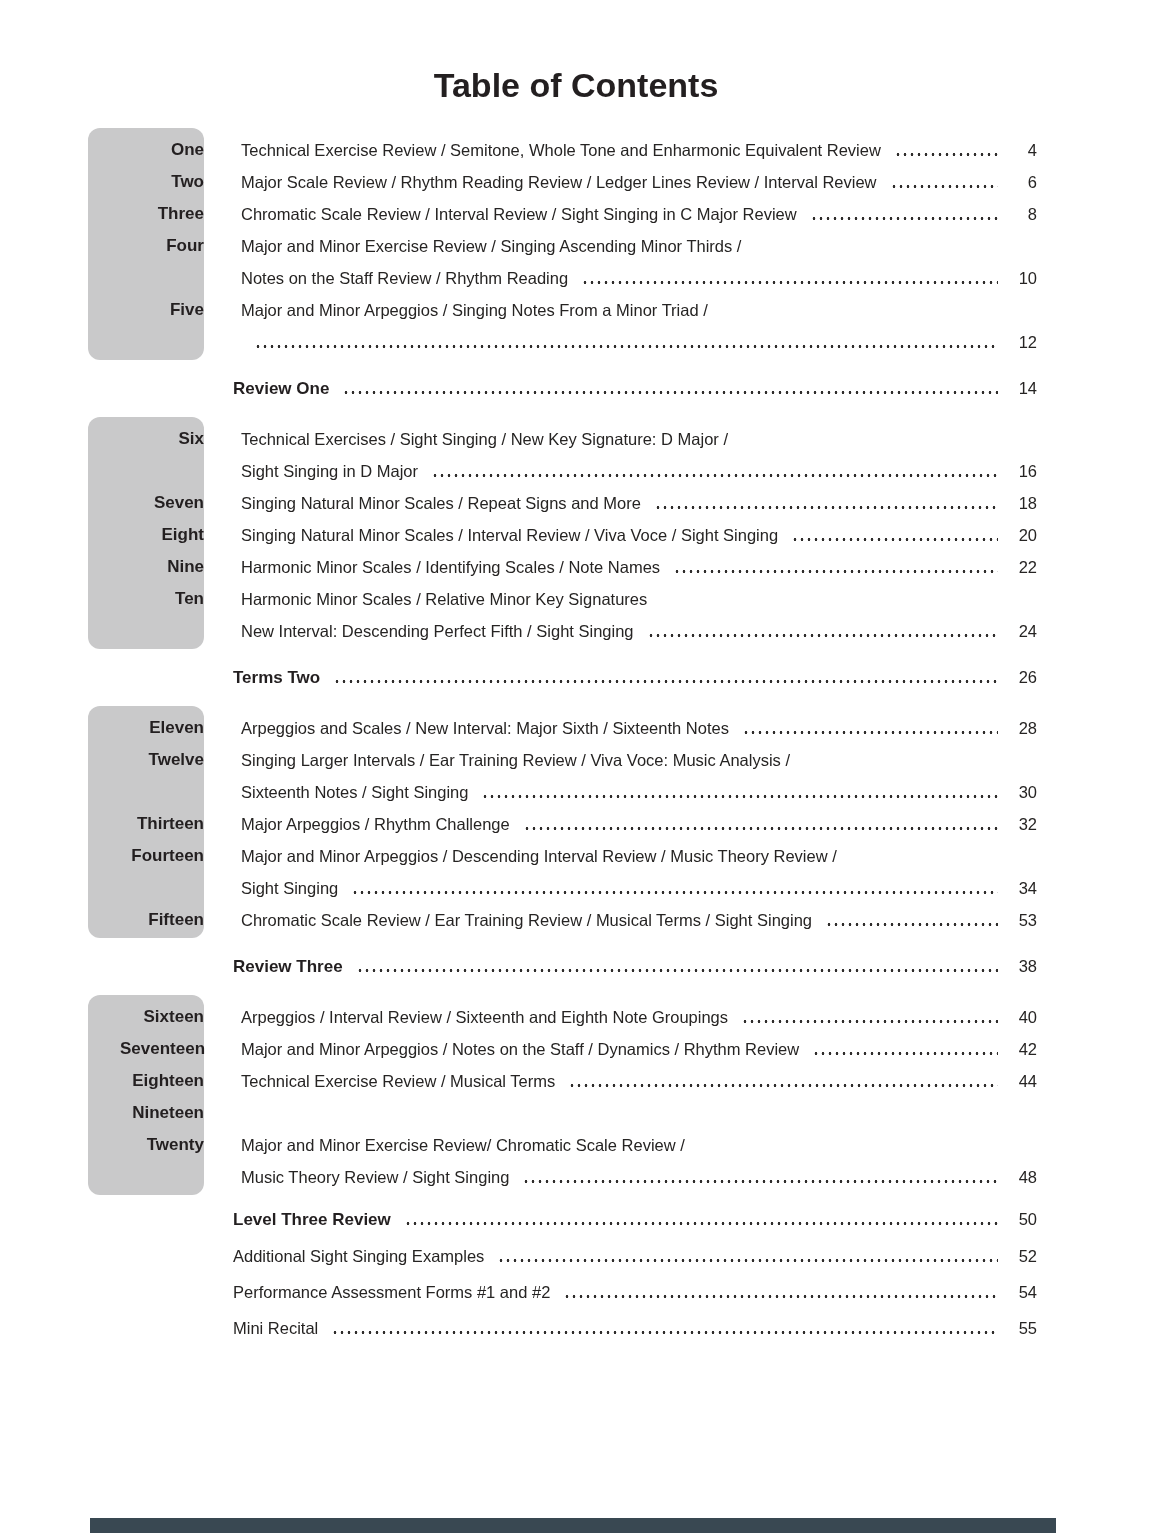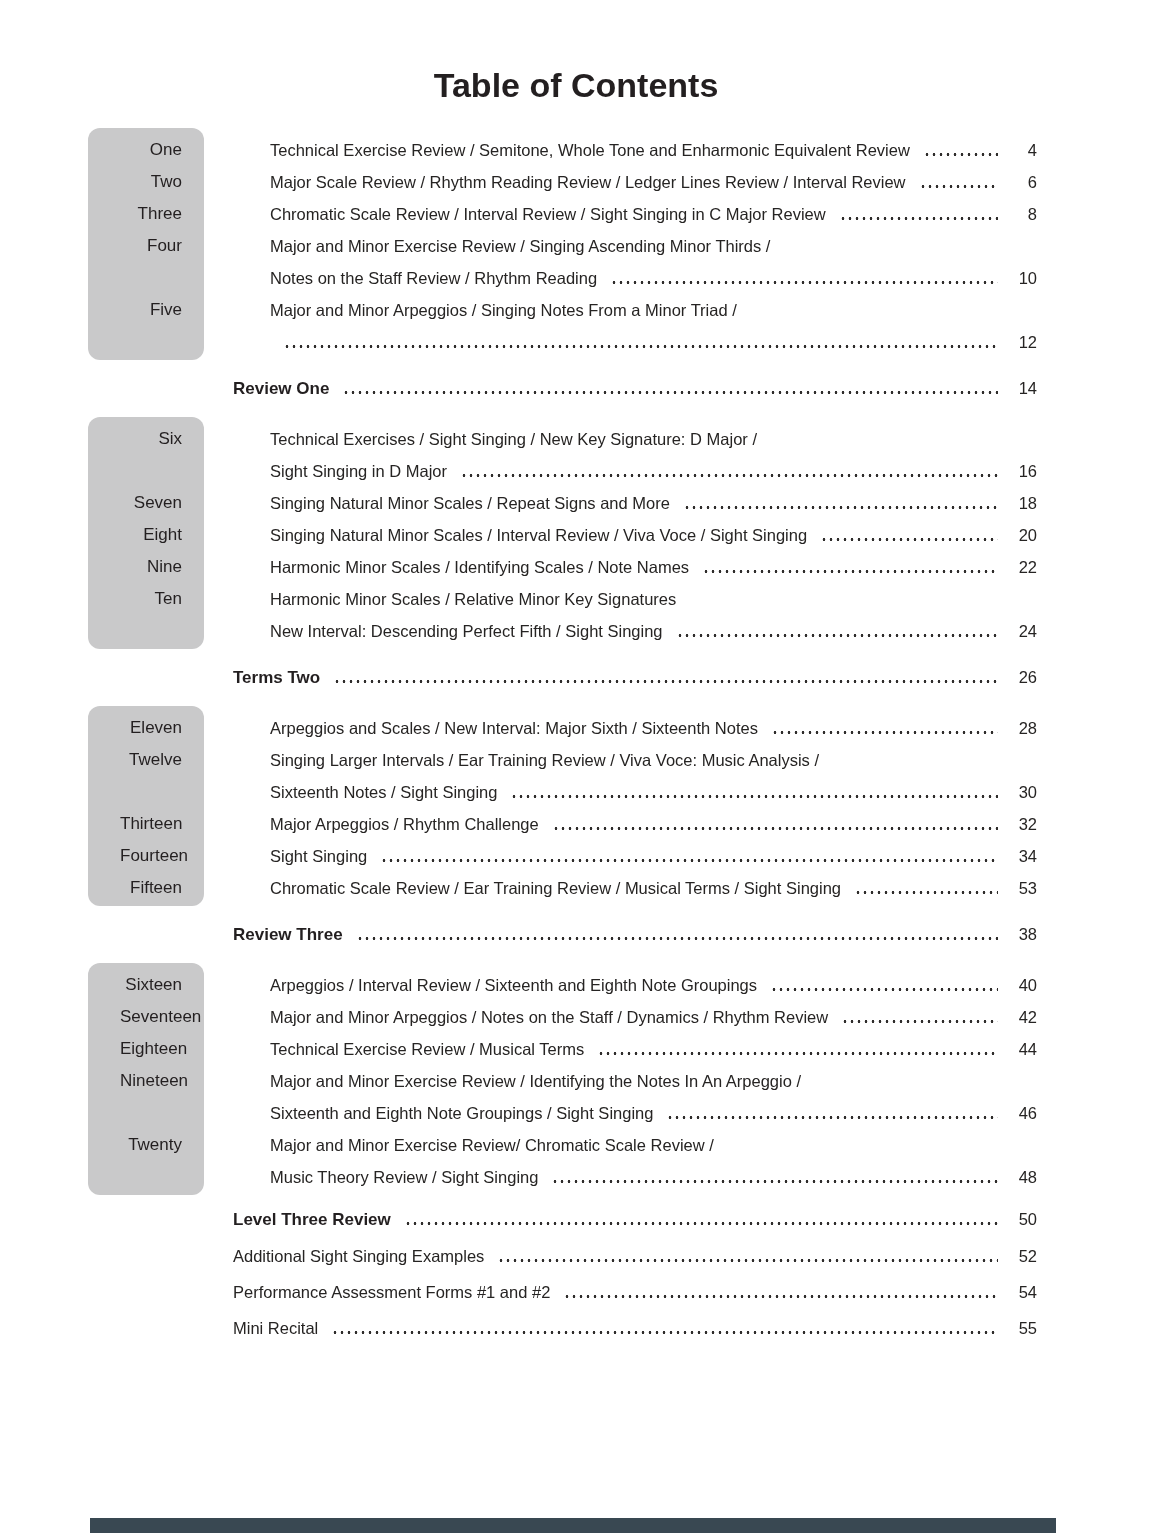--- a/index.html
+++ b/index.html
@@ -20,26 +20,26 @@
   .toc { position:absolute; left:88px; top:128px; width:949px; }
 
   
   .group { position:relative; padding:6px 0 2px 0; }
   .numbox {
     position:absolute; left:0; top:0; bottom:0; width:116px;
     background:#c9c9ca; border-radius:12px;
   }
   .unit { position:relative; display:grid; grid-template-columns:116px 1fr; }
   .unit-num {
-    text-align:right; padding-right:22px;
-    font-weight:400; font-size:17px; line-height:32px;
+    text-align:right; padding-right:0;
+    font-weight:700; font-size:17px; line-height:32px;
     color:#231f20;
     margin-left:32px;
   }
-  .lines { padding-left:29px;margin-left:37px; }
+  .lines { padding-left:37px; }
   .line {
     display:flex; align-items:baseline;
     font-size:16.5px; line-height:32px;
   }
   .txt { white-space:nowrap; }
   .bold { font-weight:700; color:#231f20; font-size:17px; }
   .leader {
     flex:1 1 auto; min-width:0; height:3px;
     margin:0 11px 0 14px;
     background-image:radial-gradient(circle at 3px 1.4px, #2f2d2c 1.3px, rgba(0,0,0,0) 1.55px);
@@ -234,20 +234,23 @@
               <span class="txt">Major Arpeggios / Rhythm Challenge</span>
               <span class="leader"></span>
               <span class="pg">32</span>
             </div>
         </div>
       </div>
       <div class="unit">
         <div class="unit-num">Fourteen</div>
         <div class="lines">
           <div class="line">
+              <span class="txt">Major and Minor Arpeggios / Descending Interval Review / Music Theory Review /</span>
+            </div>
+          <div class="line">
               <span class="txt">Sight Singing</span>
               <span class="leader"></span>
               <span class="pg">34</span>
             </div>
         </div>
       </div>
       <div class="unit">
         <div class="unit-num">Fifteen</div>
         <div class="lines">
           <div class="line">
@@ -294,30 +297,20 @@
         <div class="lines">
           <div class="line">
               <span class="txt">Technical Exercise Review / Musical Terms</span>
               <span class="leader"></span>
               <span class="pg">44</span>
             </div>
         </div>
       </div>
       <div class="unit">
         <div class="unit-num">Nineteen</div>
-        <div class="lines">
-          <div class="line">
-              <span class="txt">Major and Minor Exercise Review / Identifying the Notes In An Arpeggio /</span>
-            </div>
-          <div class="line">
-              <span class="txt">Sixteenth and Eighth Note Groupings / Sight Singing</span>
-              <span class="leader"></span>
-              <span class="pg">46</span>
-            </div>
-        </div>
       </div>
       <div class="unit">
         <div class="unit-num">Twenty</div>
         <div class="lines">
           <div class="line">
               <span class="txt">Major and Minor Exercise Review/ Chromatic Scale Review /</span>
             </div>
           <div class="line">
               <span class="txt">Music Theory Review / Sight Singing</span>
               <span class="leader"></span>

